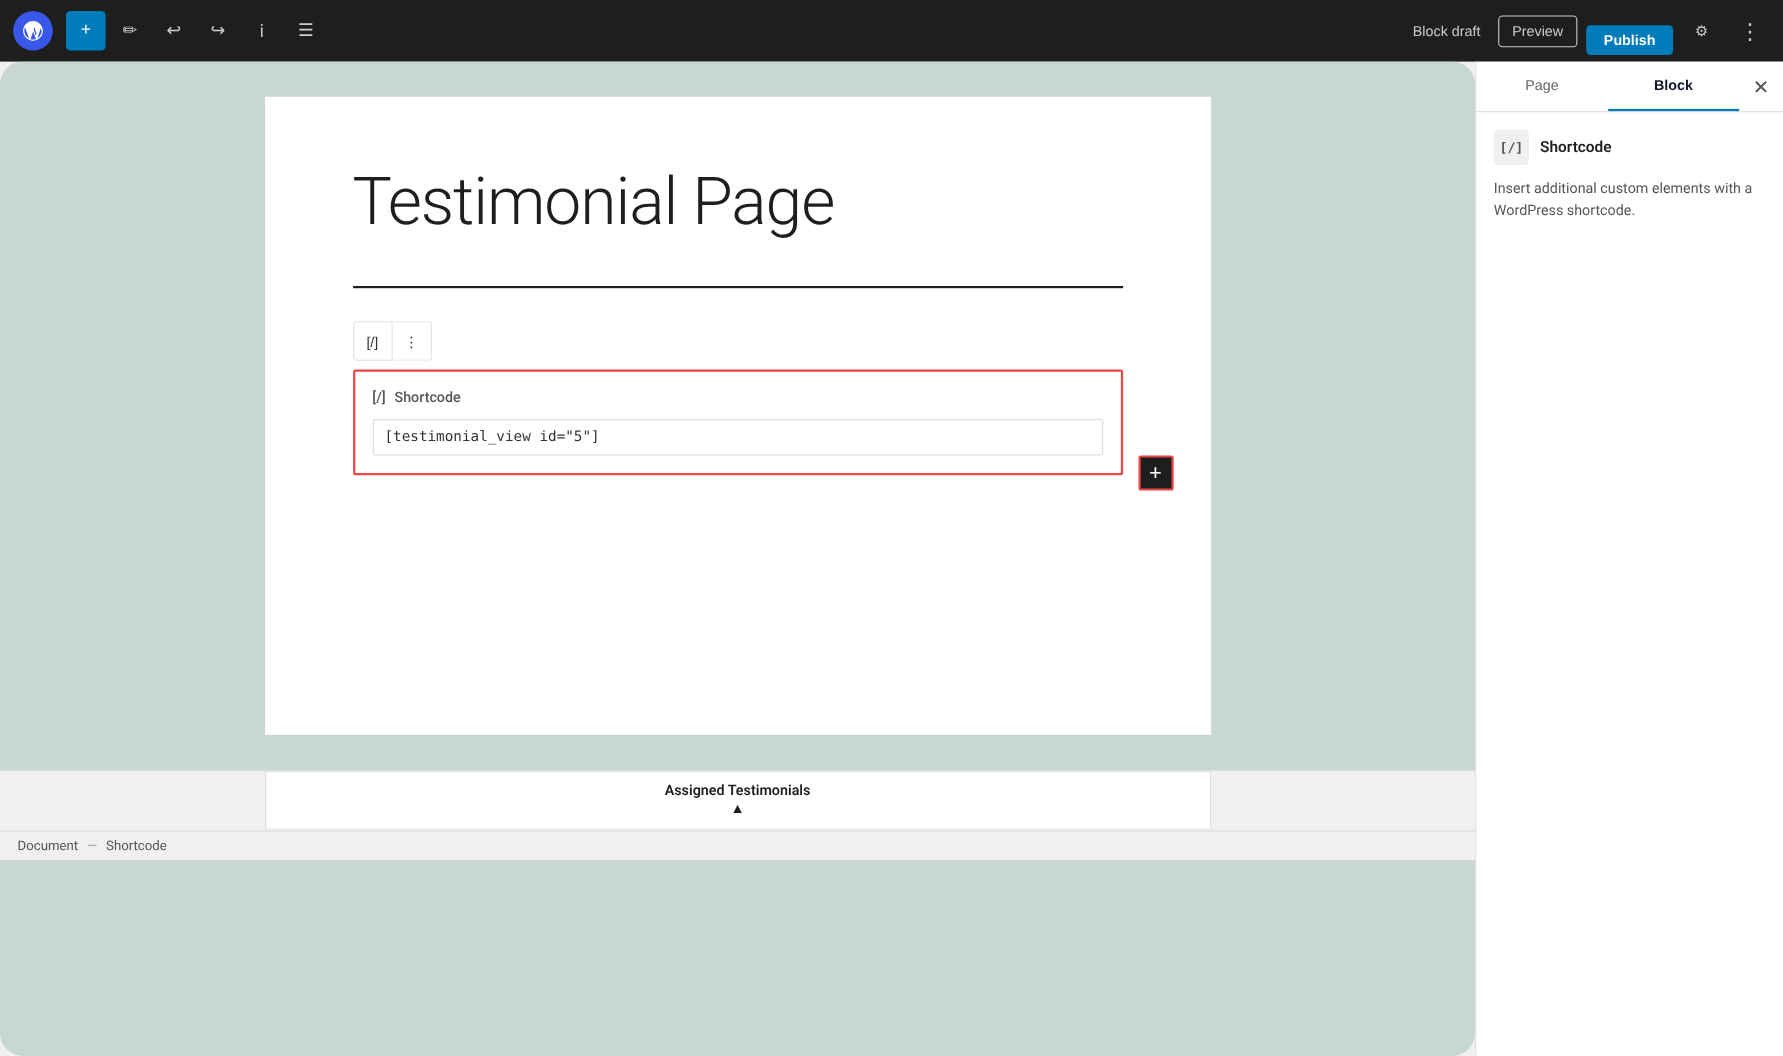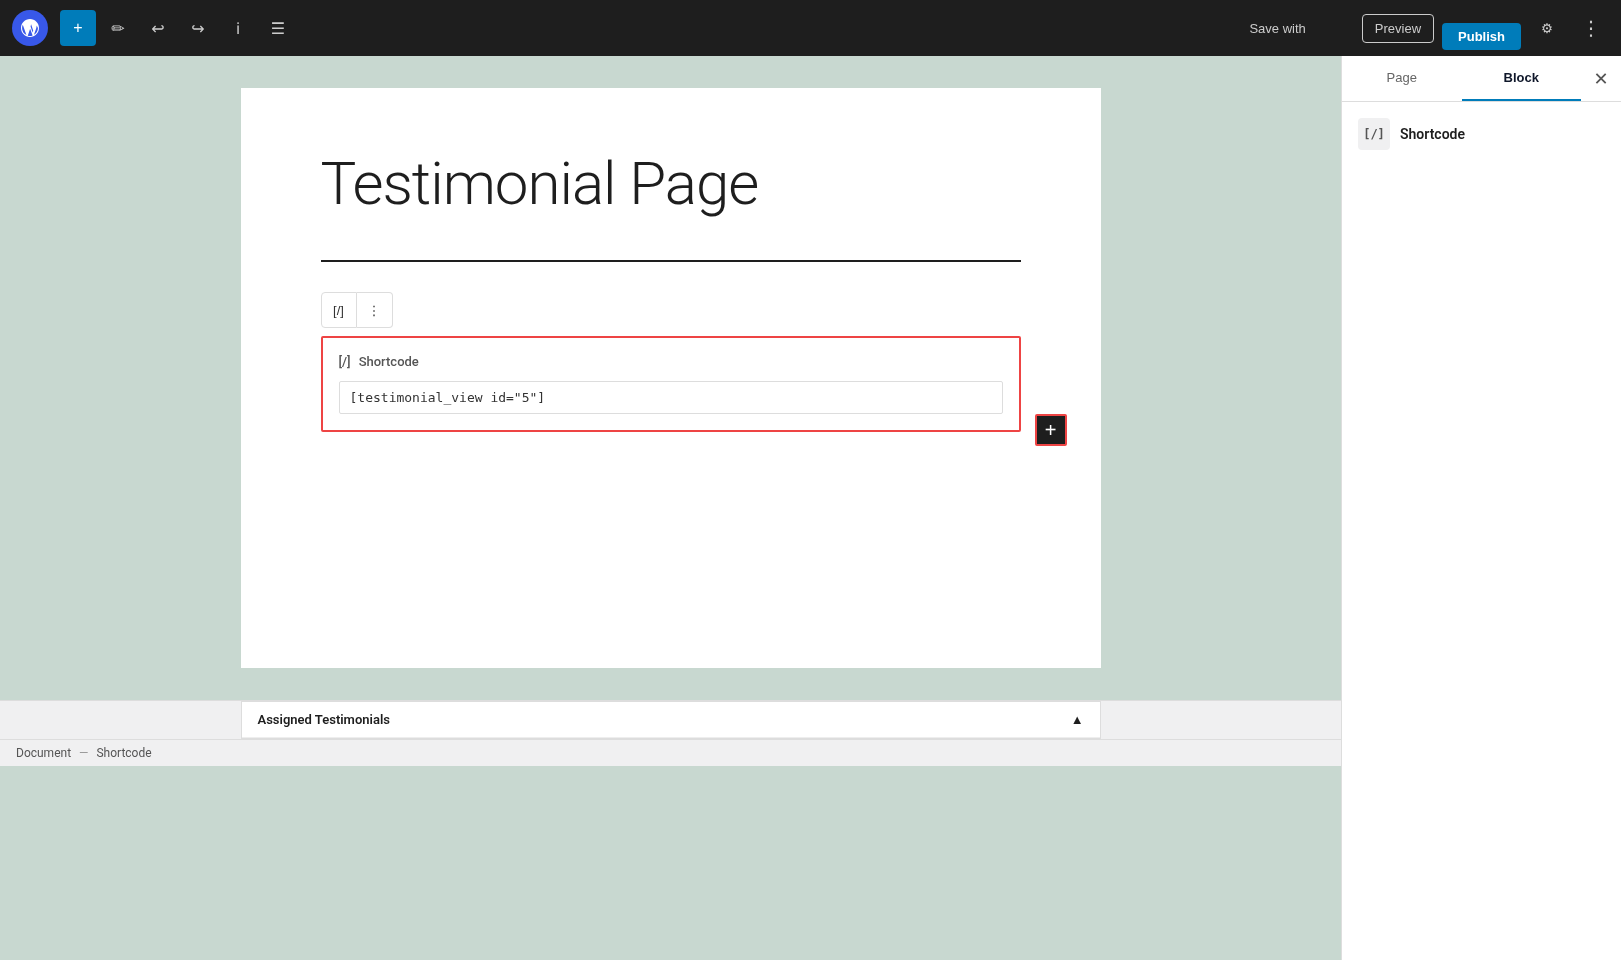--- a/index.html
+++ b/index.html
@@ -52,21 +52,20 @@
       border-radius: 4px;
     }
     .btn-preview {
       background: transparent;
       border: 1px solid #ccc;
       color: #ccc;
       cursor: pointer;
       font-size: 13px;
       padding: 6px 12px;
       border-radius: 4px;
-      margin-left: 40px;
     }
     .btn-publish {
       background: #007cba;
       border: none;
       color: white;
       cursor: pointer;
       font-size: 13px;
       font-weight: 600;
       padding: 6px 16px;
       border-radius: 4px;
@@ -99,20 +98,21 @@
       overflow: hidden;
     }
 
     
     .editor-area {
       flex: 1;
       background: #c8d8d0;
       overflow-y: auto;
       display: flex;
       flex-direction: column;
+      border-radius: 21px;
     }
 
     
     .canvas {
       background: white;
       margin: 32px auto;
       width: 860px;
       min-height: 580px;
       padding: 60px 80px;
       position: relative;
@@ -213,20 +213,21 @@
       margin: 0 auto;
       max-width: 860px;
     }
     .meta-box-header {
       display: flex;
       align-items: center;
       justify-content: space-between;
       padding: 10px 16px;
       border-bottom: 1px solid #eee;
       cursor: pointer;
+      flex-direction: column;
     }
     .meta-box-header span {
       font-size: 13px;
       font-weight: 600;
       color: #1e1e1e;
     }
     .meta-box-content {
       padding: 12px 16px;
     }
     .meta-box-checkbox {
@@ -340,21 +341,21 @@
   <button class="toolbar-btn active-add">+</button>
   <button class="toolbar-btn">✏</button>
   <button class="toolbar-btn">↩</button>
   <button class="toolbar-btn">↪</button>
   <button class="toolbar-btn">ℹ</button>
   <button class="toolbar-btn">☰</button>
 
   <div class="toolbar-spacer"></div>
 
   <div class="toolbar-right">
-    <button class="btn-save-draft">Save with</button>
+    <button class="btn-save-draft">Block draft</button>
     <button class="btn-preview">Preview</button>
     <button class="btn-publish">Publish</button>
     <button class="btn-settings">⚙</button>
     <button class="btn-more">⋮</button>
   </div>
 </div>
 
 <div class="main-layout">
 
   <div class="editor-area">
@@ -397,16 +398,17 @@
     <div class="sidebar-tabs">
       <button class="sidebar-tab">Page</button>
       <button class="sidebar-tab active">Block</button>
       <button class="sidebar-close">✕</button>
     </div>
     <div class="sidebar-content">
       <div class="sidebar-block-title">
         <div class="sidebar-block-icon">[/]</div>
         <span class="sidebar-block-name">Shortcode</span>
       </div>
+      <p class="sidebar-block-desc">Insert additional custom elements with a WordPress shortcode.</p>
     </div>
   </div>
 
 </div>
 
 </body></html>

